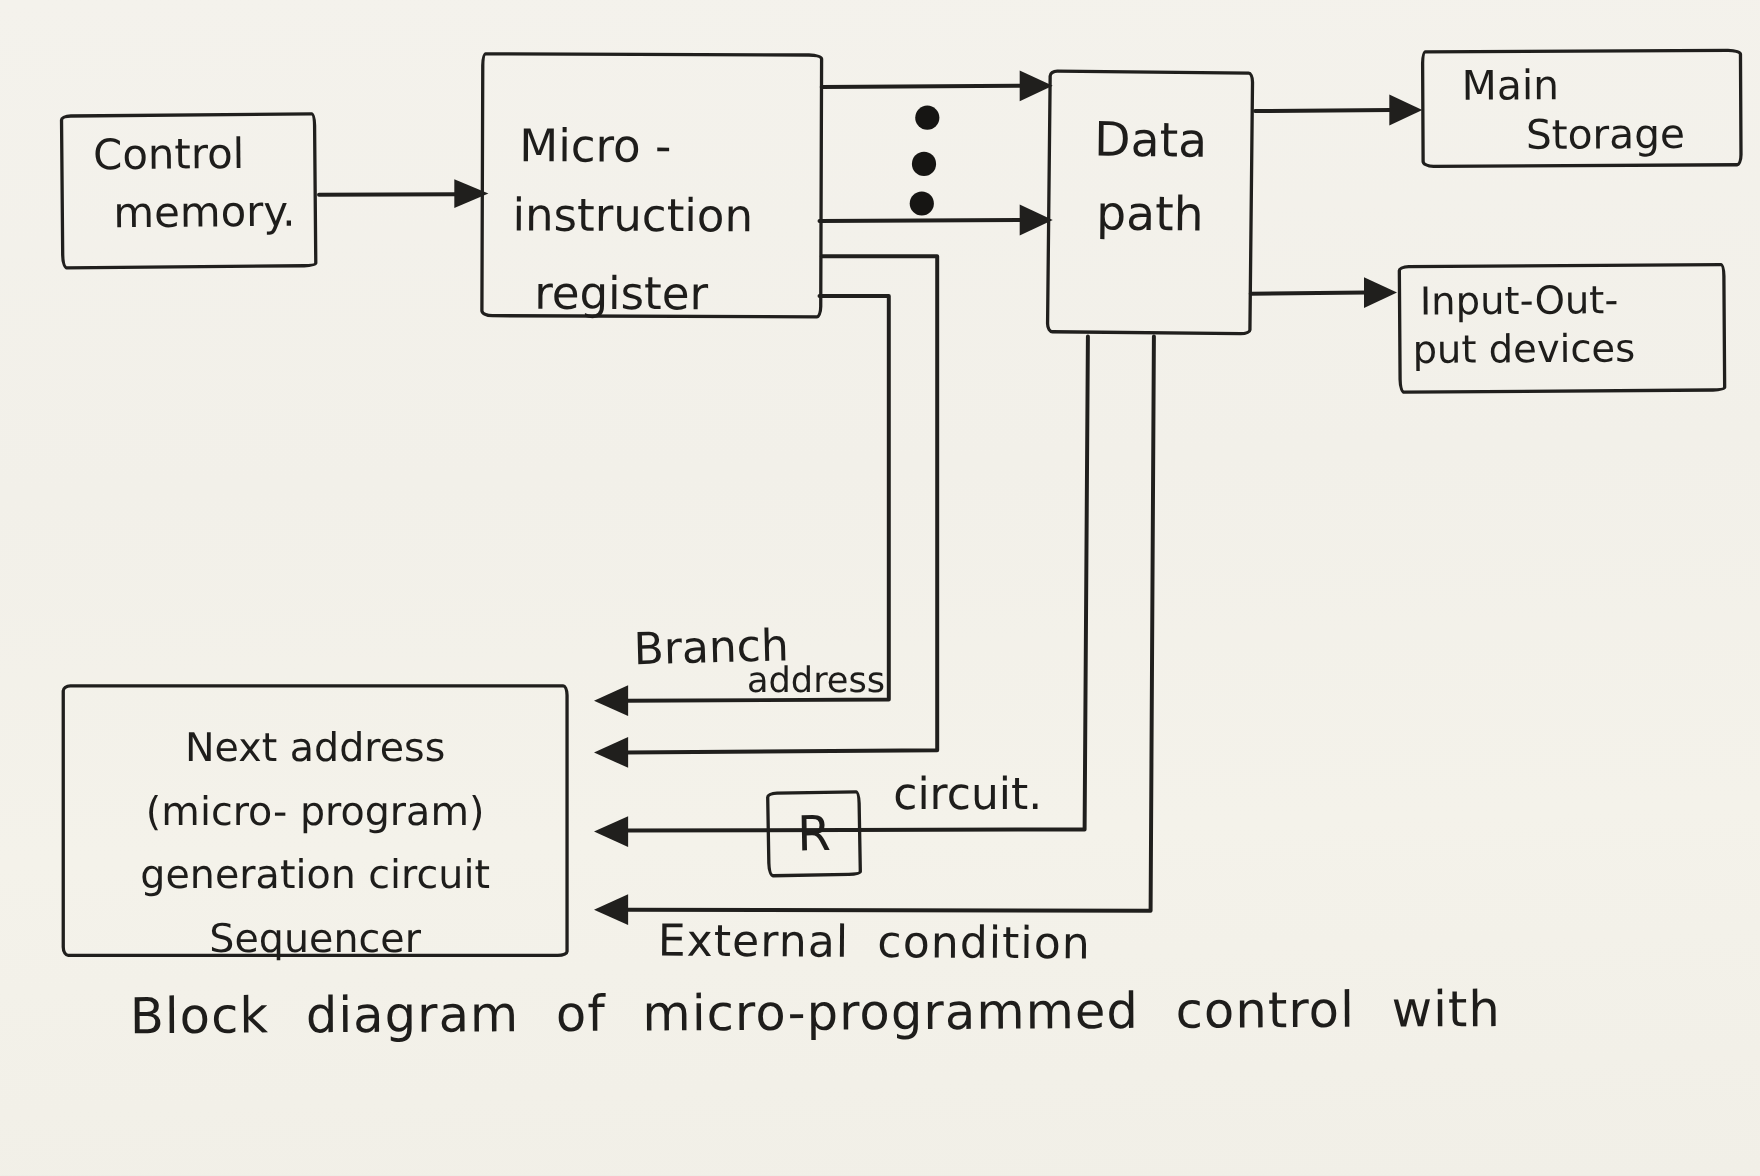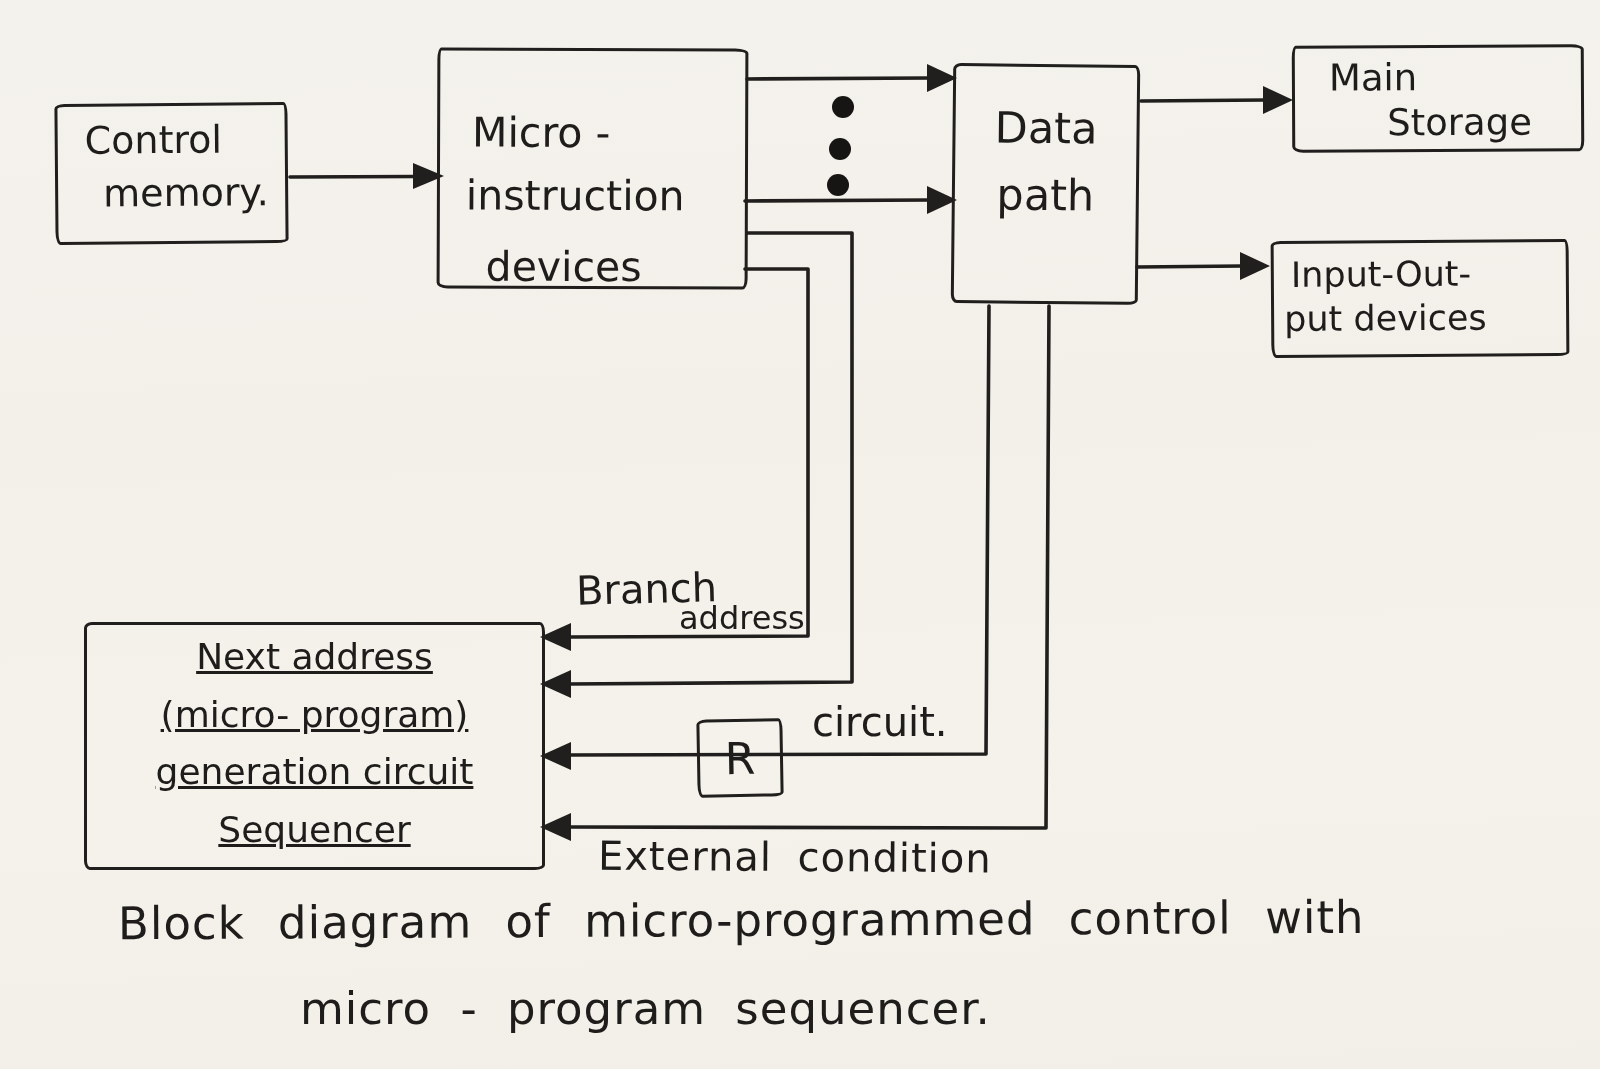--- a/index.html
+++ b/index.html
@@ -48,21 +48,21 @@
   #box-mainstorage{left:1292px;top:45px;width:292px;height:107px;transform:rotate(-0.3deg);font-size:37px;padding-top:8px;}
   #box-mainstorage .l1{margin-left:34px;}
   #box-mainstorage .l2{margin-left:92px;margin-top:2px;}
 
   
   #box-io{left:1271px;top:240px;width:298px;height:117px;transform:rotate(-0.4deg);font-size:35px;padding-top:11px;}
   #box-io .l1{margin-left:17px;}
   #box-io .l2{margin-left:10px;margin-top:4px;}
 
   
-  #box-sequencer{left:84px;top:622px;width:461px;height:248px;font-size:36px;text-align:center;padding-top:3px;line-height:1.6;text-decoration:underline;}
+  #box-sequencer{left:56px;top:622px;width:461px;height:248px;font-size:36px;text-align:center;padding-top:27px;line-height:1.6;}
 
   
   #box-r{left:697px;top:719px;width:86px;height:78px;border-width:3px;transform:rotate(-1deg);
          display:flex;align-items:center;justify-content:center;font-size:44px;}
 
   
   #lbl-branch1{left:576px;top:566px;font-size:40px;transform:rotate(-1.5deg);}
   #lbl-branch2{left:679px;top:599px;font-size:32px;}
   #lbl-opcode{left:812px;top:699px;font-size:40px;}
   #lbl-external{left:598px;top:834px;font-size:40px;letter-spacing:1px;word-spacing:12px;transform:rotate(0.4deg);}
@@ -130,21 +130,21 @@
   </svg>
 
   <div class="box wonky1" id="box-control">
     <div class="hline l1">Control</div>
     <div class="hline l2">memory.</div>
   </div>
 
   <div class="box wonky2" id="box-register">
     <div class="hline l1">Micro -</div>
     <div class="hline l2">instruction</div>
-    <div class="hline l3">devices</div>
+    <div class="hline l3">register</div>
   </div>
 
   <div class="box wonky3" id="box-datapath">
     <div class="hline">Data</div>
     <div class="hline">path</div>
   </div>
 
   <div class="box wonky2" id="box-mainstorage">
     <div class="hline l1">Main</div>
     <div class="hline l2">Storage</div>
@@ -165,15 +165,14 @@
   <div class="box wonky1" id="box-r">
     <span>R</span>
   </div>
 
   <div class="lbl" id="lbl-branch1">Branch</div>
   <div class="lbl" id="lbl-branch2">address</div>
   <div class="lbl" id="lbl-opcode">circuit.</div>
   <div class="lbl" id="lbl-external">External condition</div>
 
   <div class="lbl" id="caption-line1">Block diagram of micro-programmed control with</div>
-  <div class="lbl" id="caption-line2">micro - program sequencer.</div>
 
 </div>
 
 </body></html>

